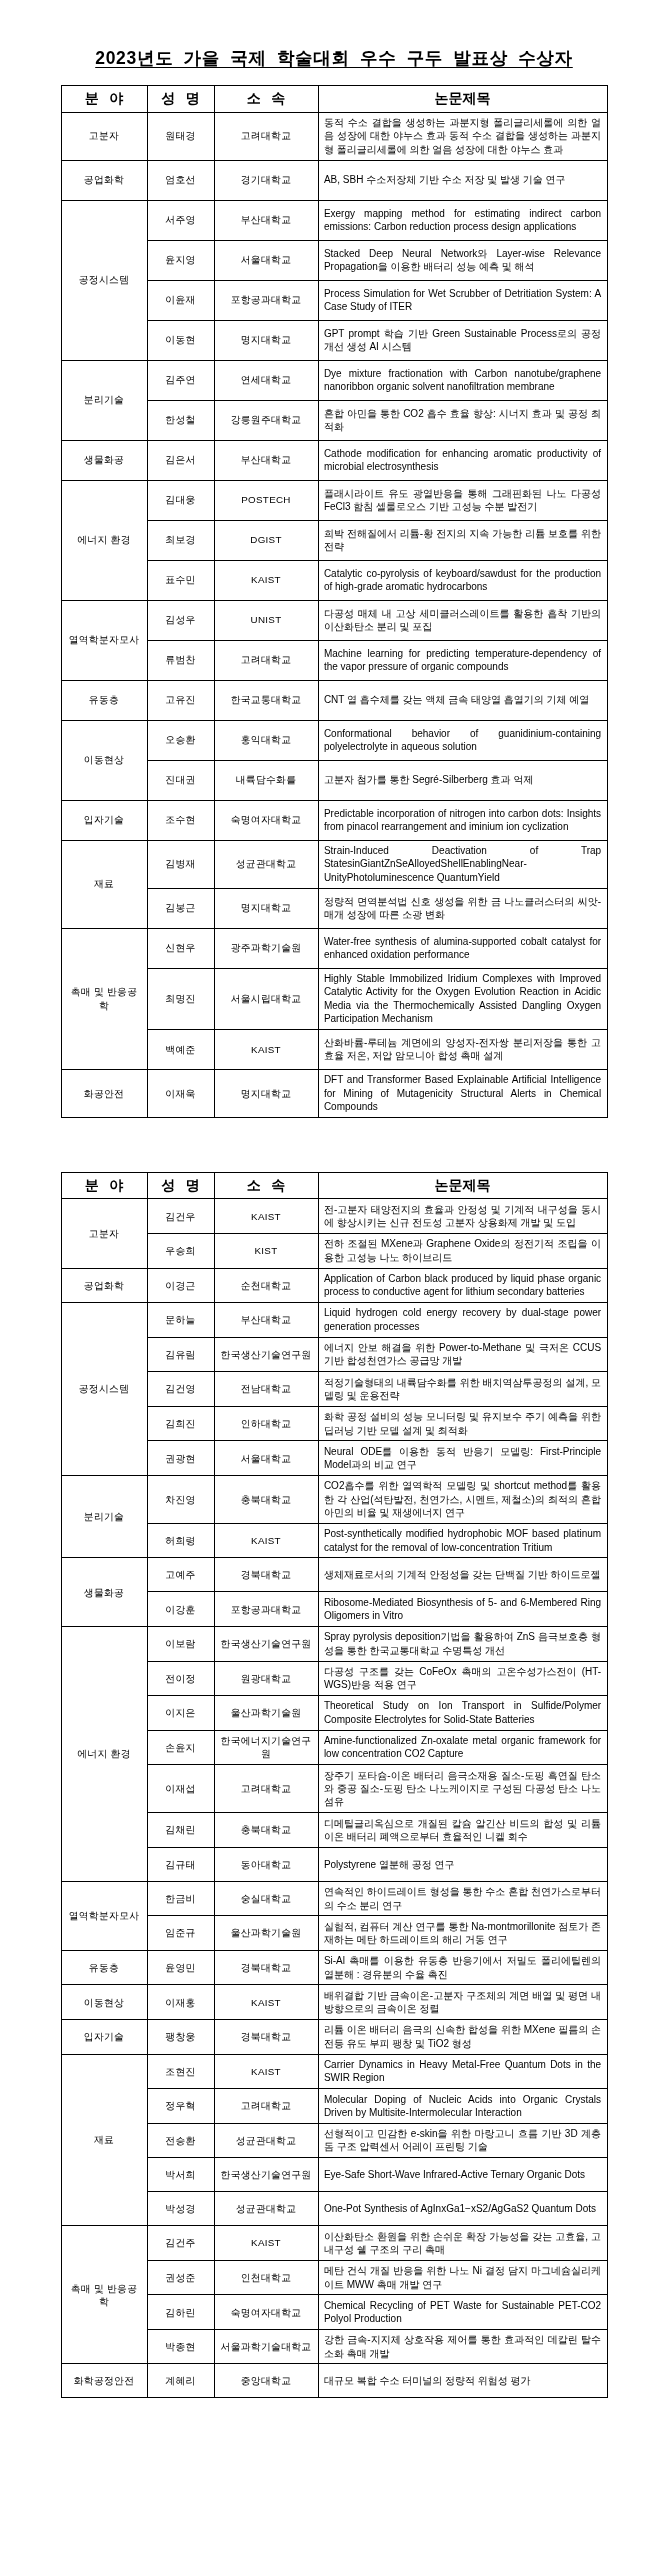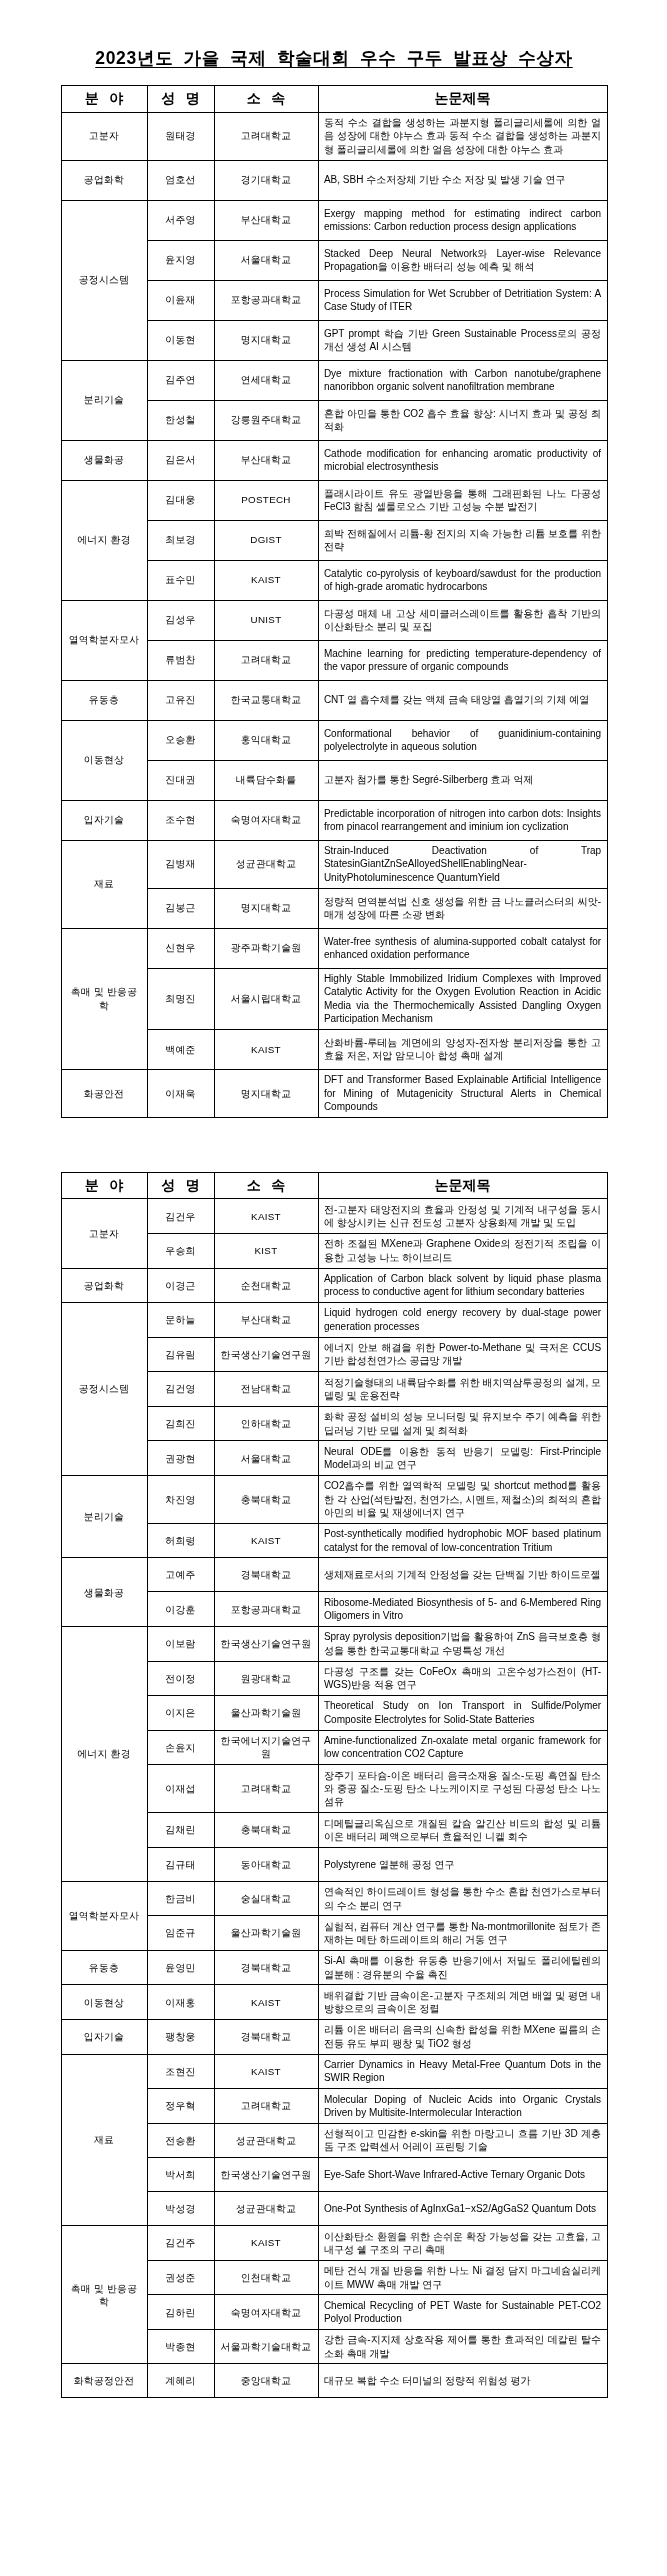--- a/index.html
+++ b/index.html
@@ -256,21 +256,21 @@
         </tr>
         <tr class="entry">
           <td class="cell-center">우승희</td>
           <td class="cell-center">KIST</td>
           <td class="paper">전하 조절된 MXene과 Graphene Oxide의 정전기적 조립을 이용한 고성능 나노 하이브리드</td>
         </tr>
         <tr class="entry sec-start">
           <td rowspan="1" class="cell-center">공업화학</td>
           <td class="cell-center">이경근</td>
           <td class="cell-center">순천대학교</td>
-          <td class="paper">Application of Carbon black solvent by liquid phase plasma process to conductive agent for lithium secondary batteries</td>
+          <td class="paper">Application of Carbon black produced by liquid phase organic process to conductive agent for lithium secondary batteries</td>
         </tr>
         <tr class="entry sec-start">
           <td rowspan="5" class="cell-center">공정시스템</td>
           <td class="cell-center">문하늘</td>
           <td class="cell-center">부산대학교</td>
           <td class="paper">Liquid hydrogen cold energy recovery by dual-stage power generation processes</td>
         </tr>
         <tr class="entry">
           <td class="cell-center">김유림</td>
           <td class="cell-center">한국생산기술연구원</td>

